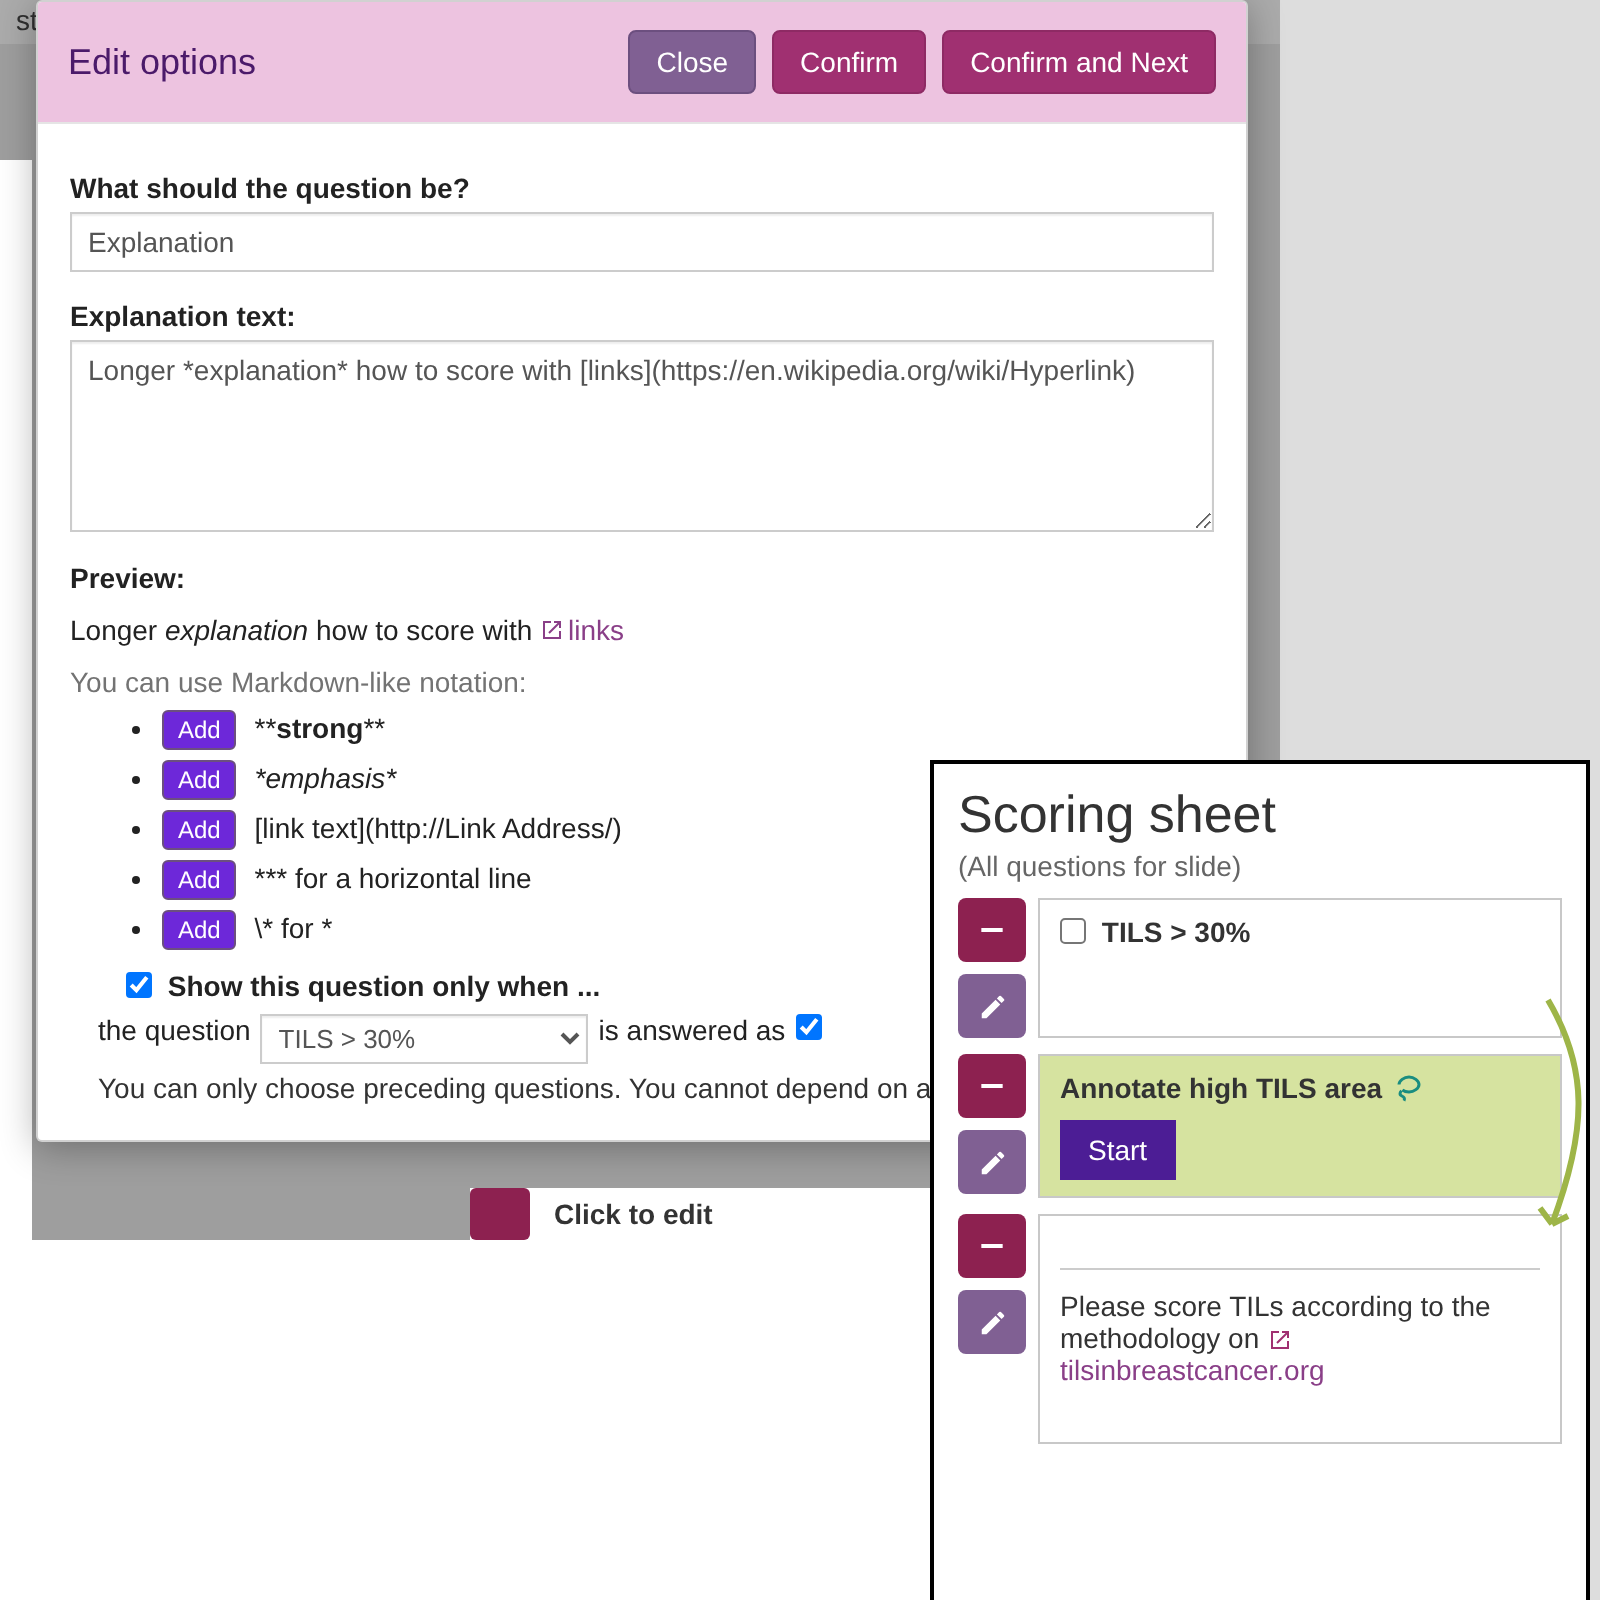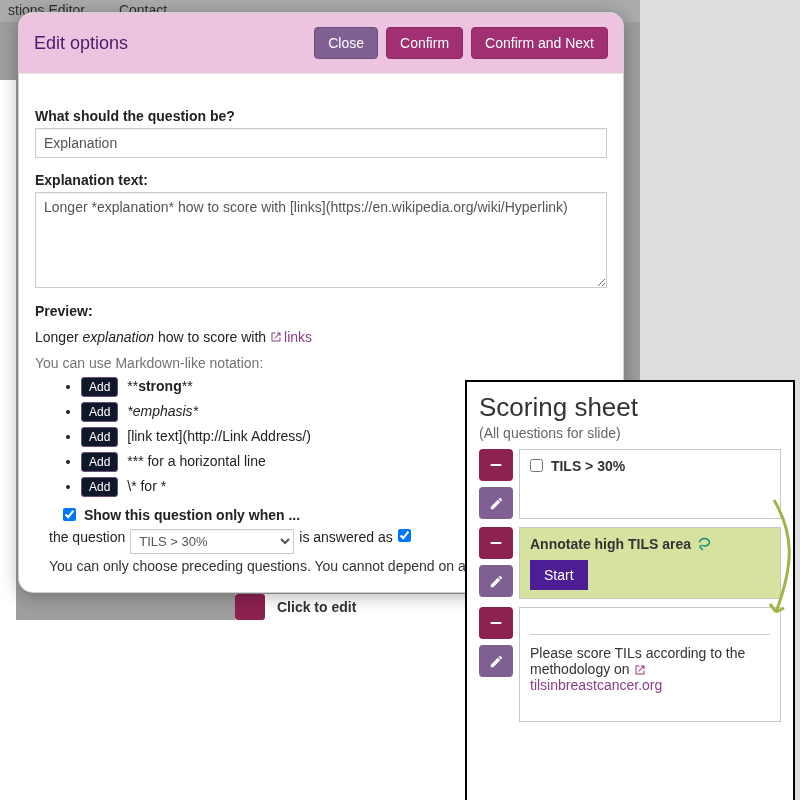--- a/index.html
+++ b/index.html
@@ -58,25 +58,25 @@
   .bg-left-white {
     position: absolute;
     left: 0; top: 80px; width: 16px; height: 540px;
     background: #fff;
     z-index: 6;
   }
 
   
   .modal {
     position: absolute;
-    left: 18px; top: 12px;
+    left: 18px; top: 0;
     width: 606px;
     background: #fff;
     border: 1px solid rgba(0,0,0,0.18);
-    border-radius: 15px;
+    border-radius: 3px;
     box-shadow: 0 3px 18px rgba(0,0,0,0.3);
     z-index: 10;
     overflow: hidden;
   }
   .modal-header {
     background: #edc3e0;
     padding: 14px 15px;
     border-bottom: 1px solid #e5e5e5;
     display: flex;
     align-items: center;
@@ -101,21 +101,21 @@
   .btn.confirm { background: #a03071; border-color: #8e2a64; }
   .modal-body {
     padding: 14px 16px 18px 16px;
     font-size: 14px;
     color: #222;
   }
   .modal-body label.sec {
     display: block;
     font-weight: bold;
     margin-bottom: 4px;
-    margin-top: 20px;
+    margin-top: 10px;
   }
   .text-input, .textarea, select {
     width: 100%;
     border: 1px solid #ccc;
     background: #fff;
     padding: 6px 8px;
     font-size: 14px;
     font-family: inherit;
     color: #555;
     border-radius: 0;
@@ -129,21 +129,21 @@
     display: inline-block;
     width: 12px; height: 12px;
     vertical-align: -1px;
     margin-right: 2px;
   }
   .mk-note { margin-top: 10px; color: #737373; }
   ul.mk-list { list-style: disc; margin: 6px 0 4px 46px; }
   ul.mk-list li { margin: 5px 0; }
   .addbtn {
     display: inline-block;
-    background: #0f172a;
+    background: #6d28d9;
     color: #fff;
     border: 1px solid #6c4f7f;
     border-radius: 3px;
     font-size: 12px;
     padding: 2px 7px;
     margin-right: 5px;
     cursor: pointer;
   }
   .em-italic { font-style: italic; }
   .cond-row { margin-top: 10px; }

